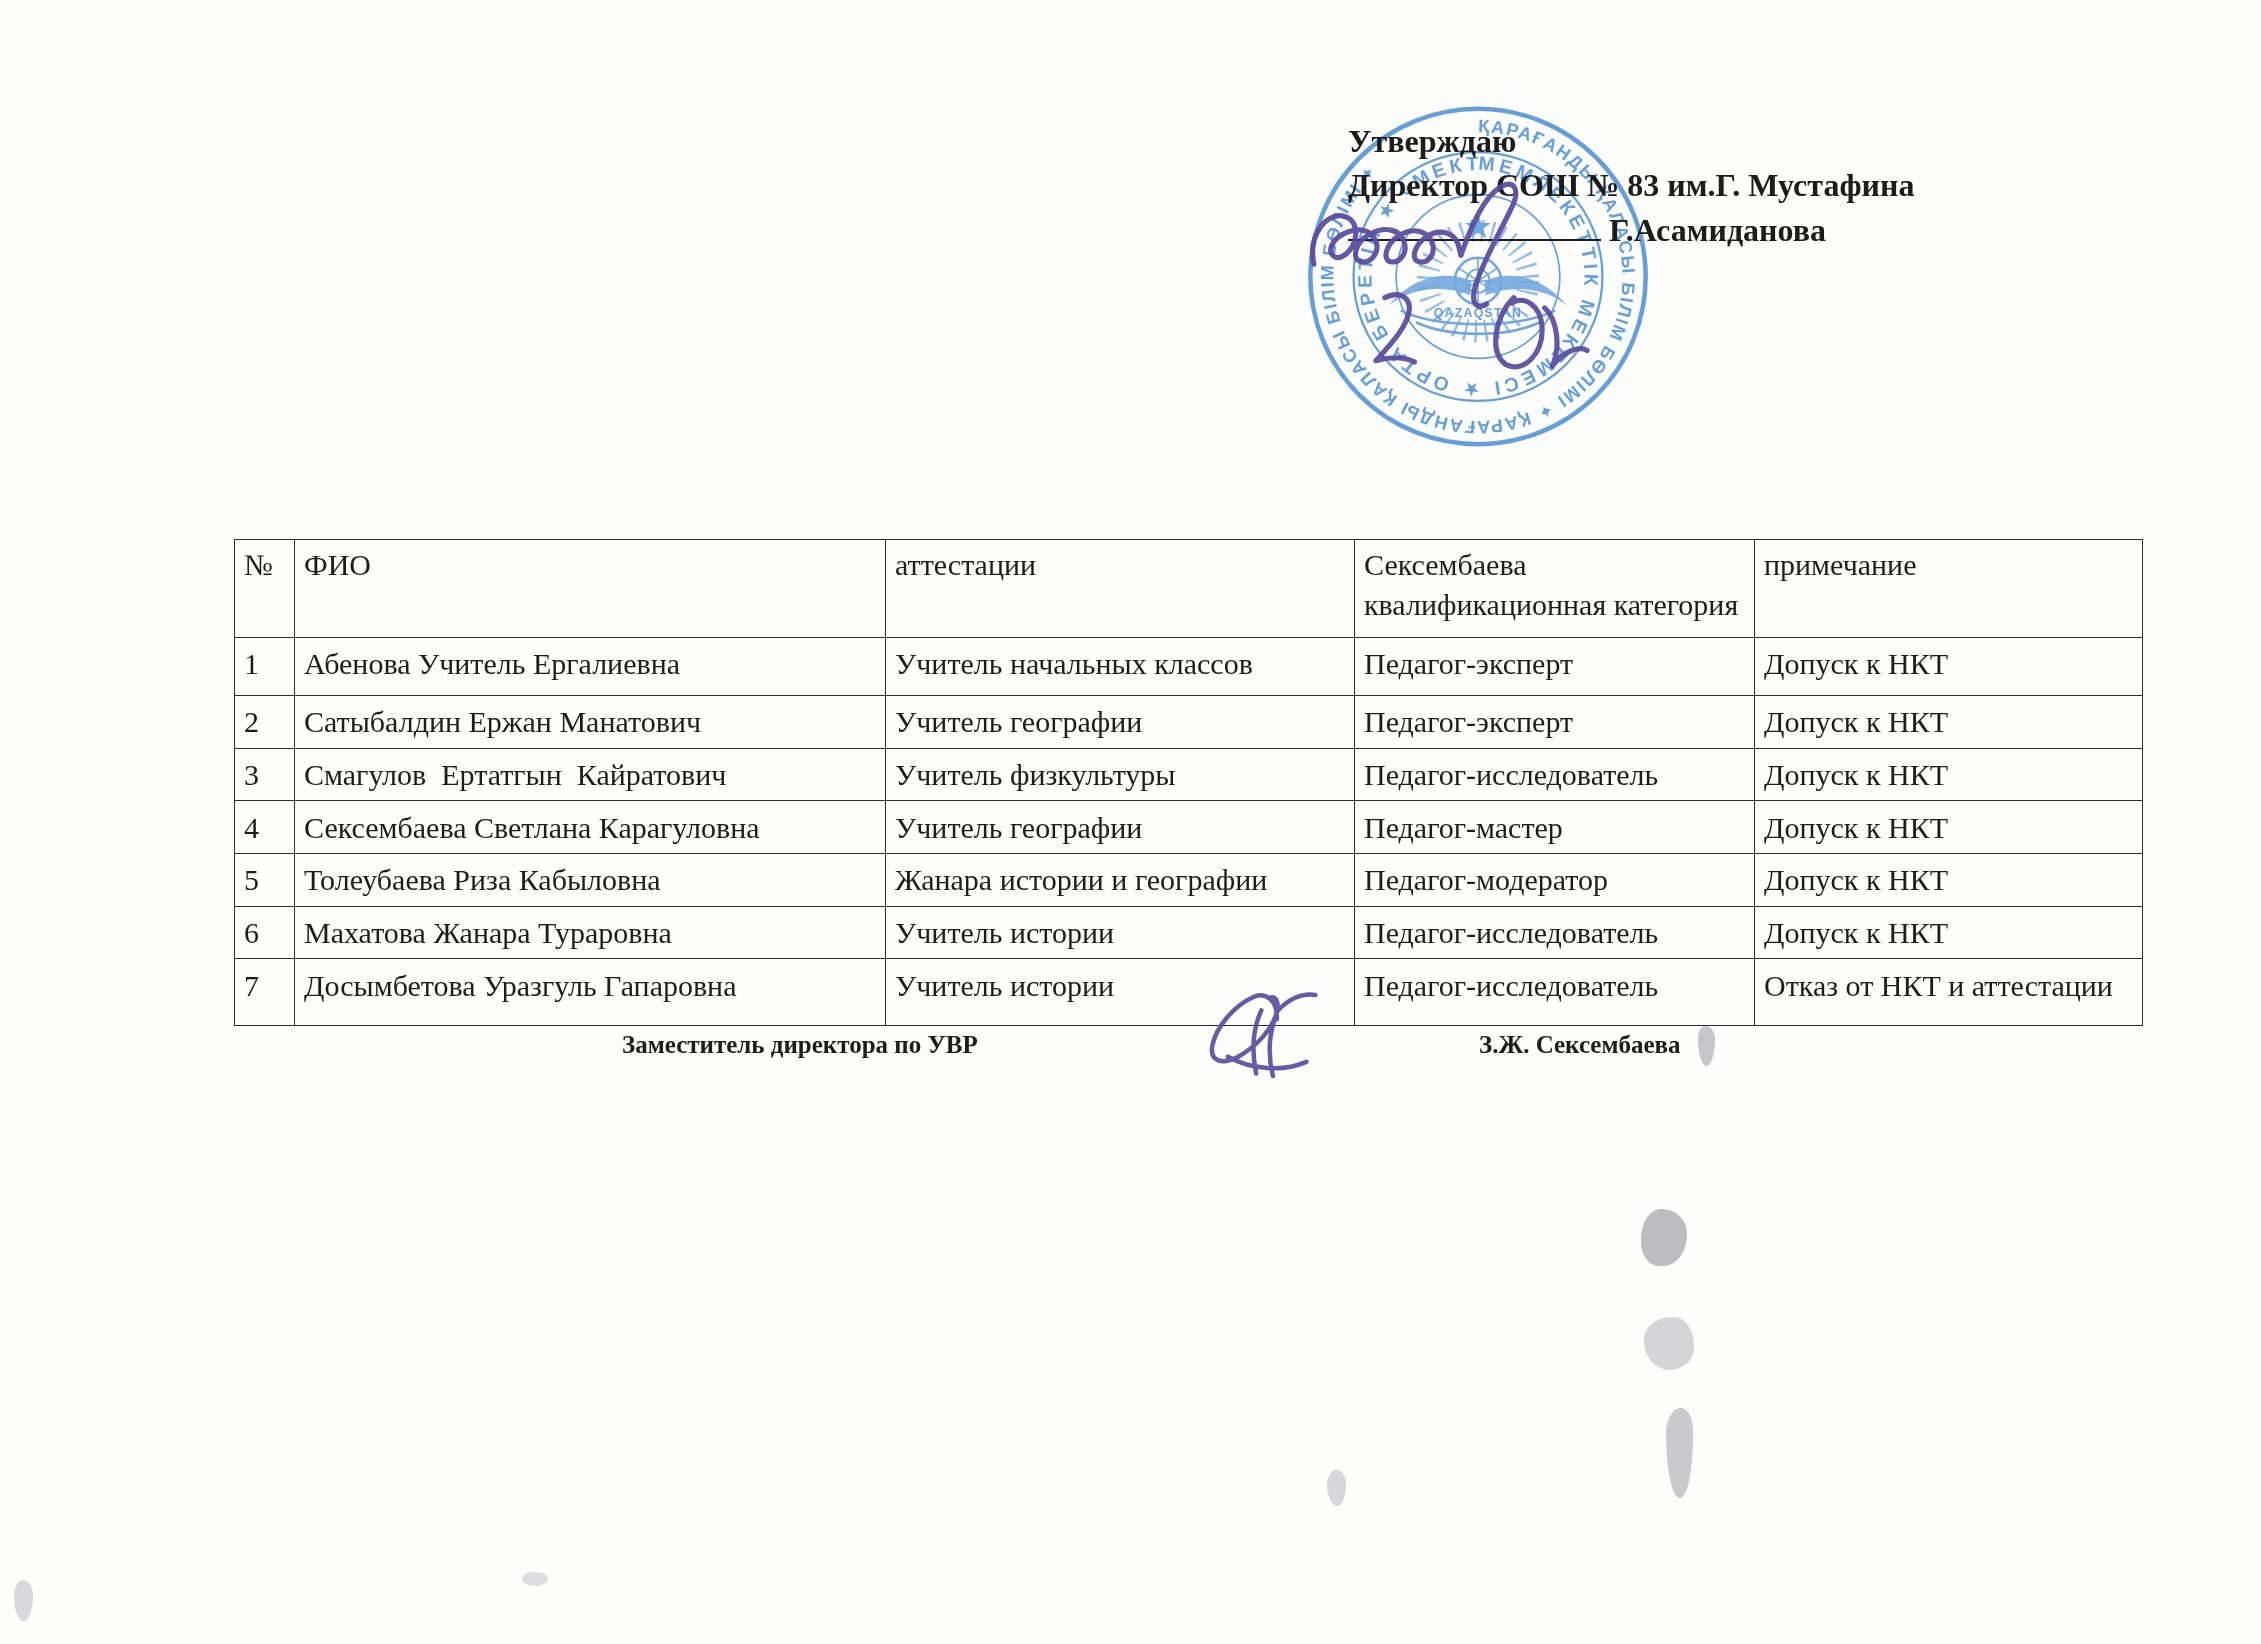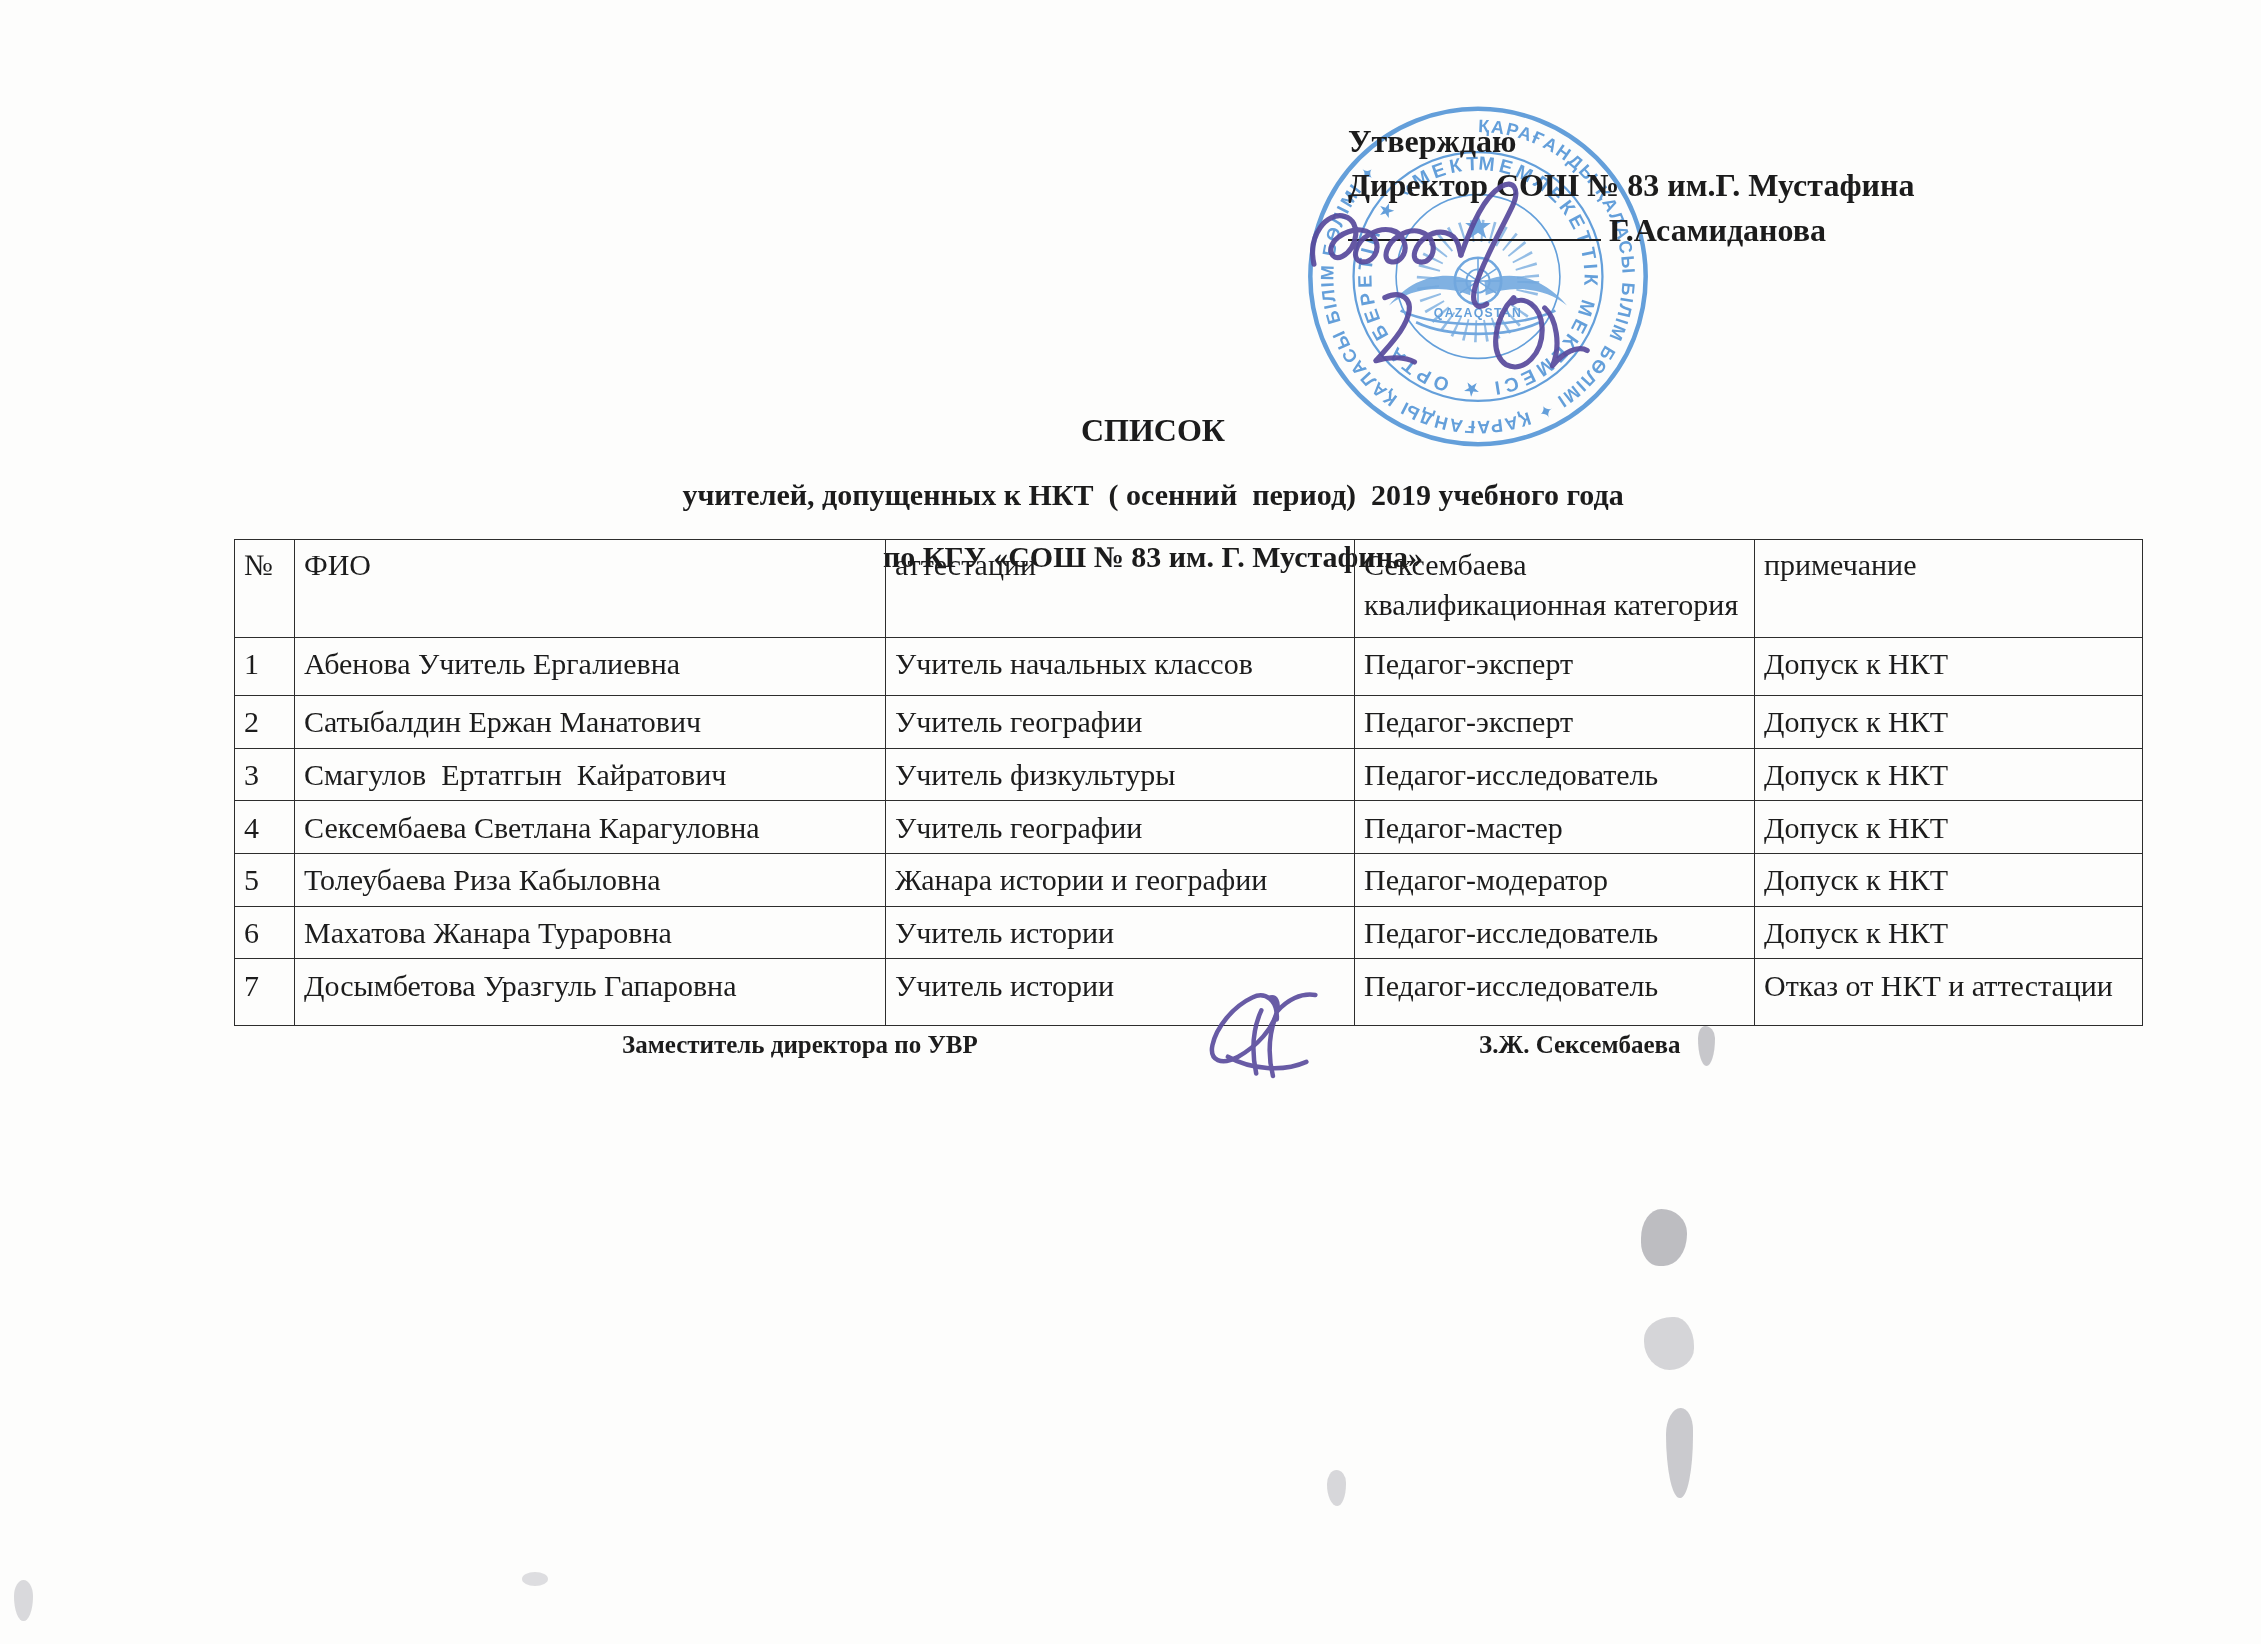--- a/index.html
+++ b/index.html
@@ -175,25 +175,20 @@
                C234,104 258,110 264,130 L268,146"></path>
       <path d="M268,146 C286,96 304,56 330,40 C350,28 360,44 348,70 C330,108 300,160 290,196
                C283,222 294,232 308,222"></path>
       <path d="M150,212 C176,200 194,214 186,240 C178,266 152,292 136,310
                C158,303 182,304 196,312"></path>
       <path d="M350,212 C322,240 310,296 338,316 C366,330 396,298 394,258
                C392,224 366,208 348,220 M398,228 C416,244 424,286 410,318 C428,296 450,286 464,294"></path>
     </g>
   </svg>
 
-  <div class="doc-title">
-    <span class="t1">СПИСОК</span>
-    <span class="t2">учителей, допущенных к НКТ  ( осенний  период)  2019 учебного года</span>
-    <span class="t3">по КГУ «СОШ № 83 им. Г. Мустафина»</span>
-  </div>
 
   <table class="teachers">
     <colgroup>
       <col class="c-no">
         <col class="c-fio">
         <col class="c-pos">
         <col class="c-cat">
         <col class="c-note">
     </colgroup>
     <tbody>

